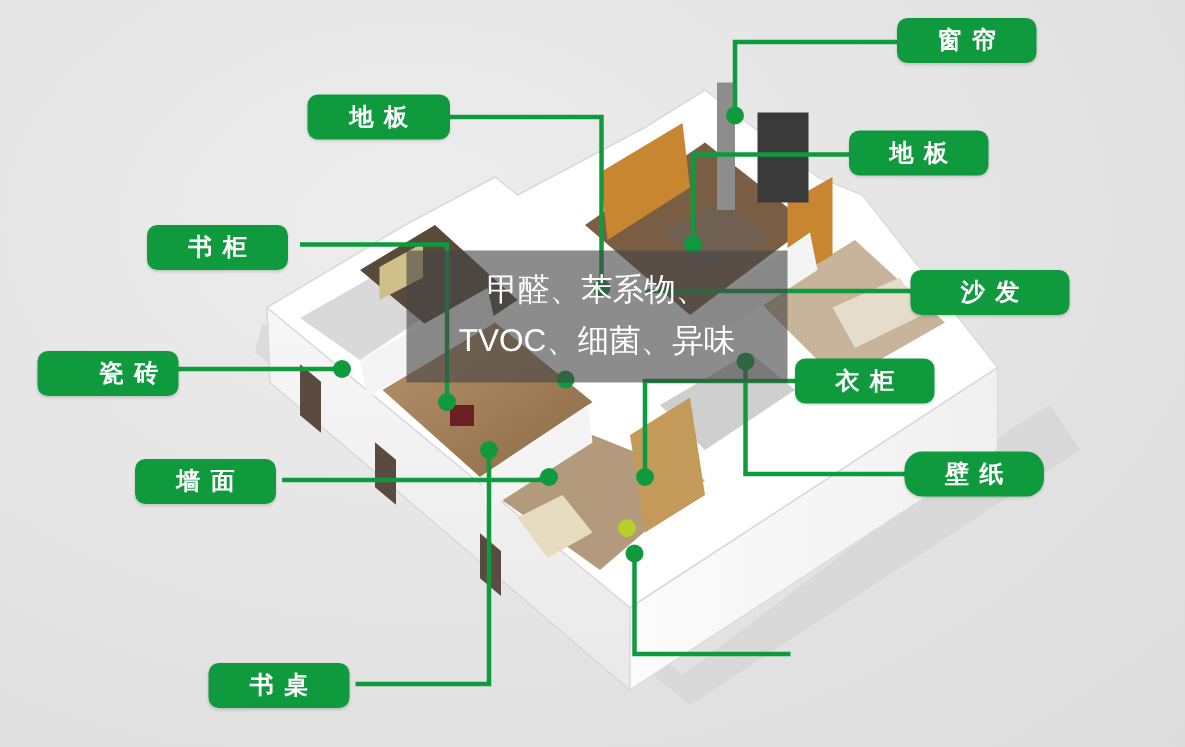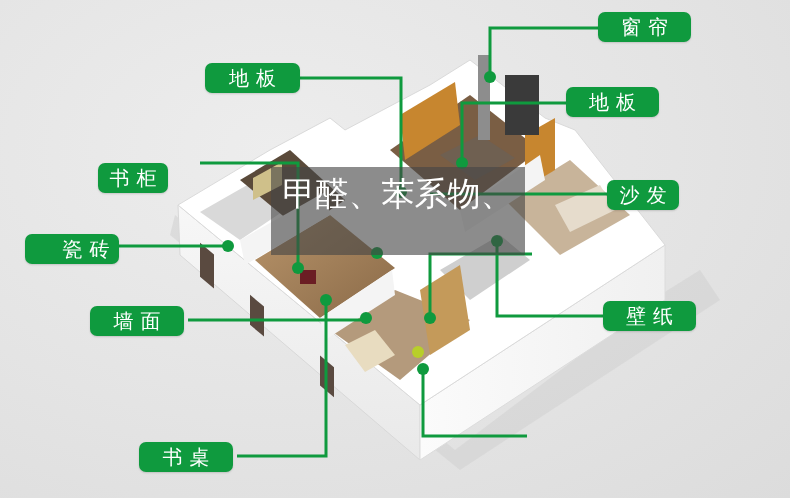--- a/index.html
+++ b/index.html
@@ -6,32 +6,32 @@
   body { width: 790px; height: 498px; overflow: hidden; background: #e6e6e6; }
   .stage {
     position: relative; width: 790px; height: 498px; overflow: hidden;
     background: radial-gradient(ellipse at 35% 30%, #ededed 0%, #e4e4e4 55%, #dcdcdc 100%);
     font-family: "DejaVu Sans", "Liberation Sans", sans-serif;
   }
   svg.scene { position: absolute; left: 0; top: 0; }
   .label {
     position: absolute; height: 30px; border-radius: 7px;
     background: #0f9a3e; color: #ffffff;
-    font-size: 20px; font-weight: normal; letter-spacing: 7px;
+    font-size: 16px; font-weight: bold; letter-spacing: 7px;
     display: flex; align-items: center; justify-content: center;
     box-sizing: border-box; padding-left: 7px;
     box-shadow: 0 1px 2px rgba(0,0,0,0.15);
     cursor: pointer;
   }
   .overlay {
     position: absolute; left: 271px; top: 167px; width: 254px; height: 88px;
     background: rgba(70,70,70,0.62);
     color: #ffffff; text-align: center;
     font-family: "Liberation Sans", "DejaVu Sans", sans-serif;
-    font-size: 33px; line-height: 34px; padding-top: 10px; box-sizing: border-box;
+    font-size: 21px; line-height: 34px; padding-top: 10px; box-sizing: border-box;
   }
   .overlay span { display: block; white-space: nowrap; }
 </style>
 </head>
 <body>
 
 <div class="stage">
 
   <svg class="scene" width="790" height="498" viewBox="0 0 790 498">
     <defs>
@@ -117,25 +117,27 @@
       <circle cx="497" cy="241" r="6"></circle>
       <circle cx="366" cy="318" r="6"></circle>
       <circle cx="423" cy="369" r="6"></circle>
       <circle cx="326" cy="300" r="6"></circle>
       <circle cx="377" cy="253" r="6"></circle>
     </g>
   </svg>
 
   <div class="overlay">
     <span>甲醛、苯系物、</span>
+    <span>TVOC、细菌、异味</span>
   </div>
 
   <div class="label" style="left:598px; top:12px; width:93px;">窗帘</div>
   <div class="label" style="left:205px; top:63px; width:95px;">地板</div>
   <div class="label" style="left:566px; top:87px; width:93px;">地板</div>
-  <div class="label" style="left:98px; top:163px; width:70px;">书柜</div>
-  <div class="label" style="left:607px; top:180px; width:72px;">沙发</div>
+  <div class="label" style="left:98px; top:150px; width:94px;">书柜</div>
+  <div class="label" style="left:607px; top:180px; width:106px;">沙发</div>
   <div class="label" style="left:25px; top:234px; width:94px;padding-left:35px;">瓷砖</div>
+  <div class="label" style="left:530px; top:239px; width:93px;">衣柜</div>
   <div class="label" style="left:90px; top:306px; width:94px;text-align:right;">墙面</div>
-  <div class="label" style="left:603px; top:301px; width:93px;">壁纸</div>
+  <div class="label" style="left:603px; top:301px; width:93px;border-radius:12px;">壁纸</div>
   <div class="label" style="left:139px; top:442px; width:94px;">书桌</div>
 
 </div>
 
 </body></html>

